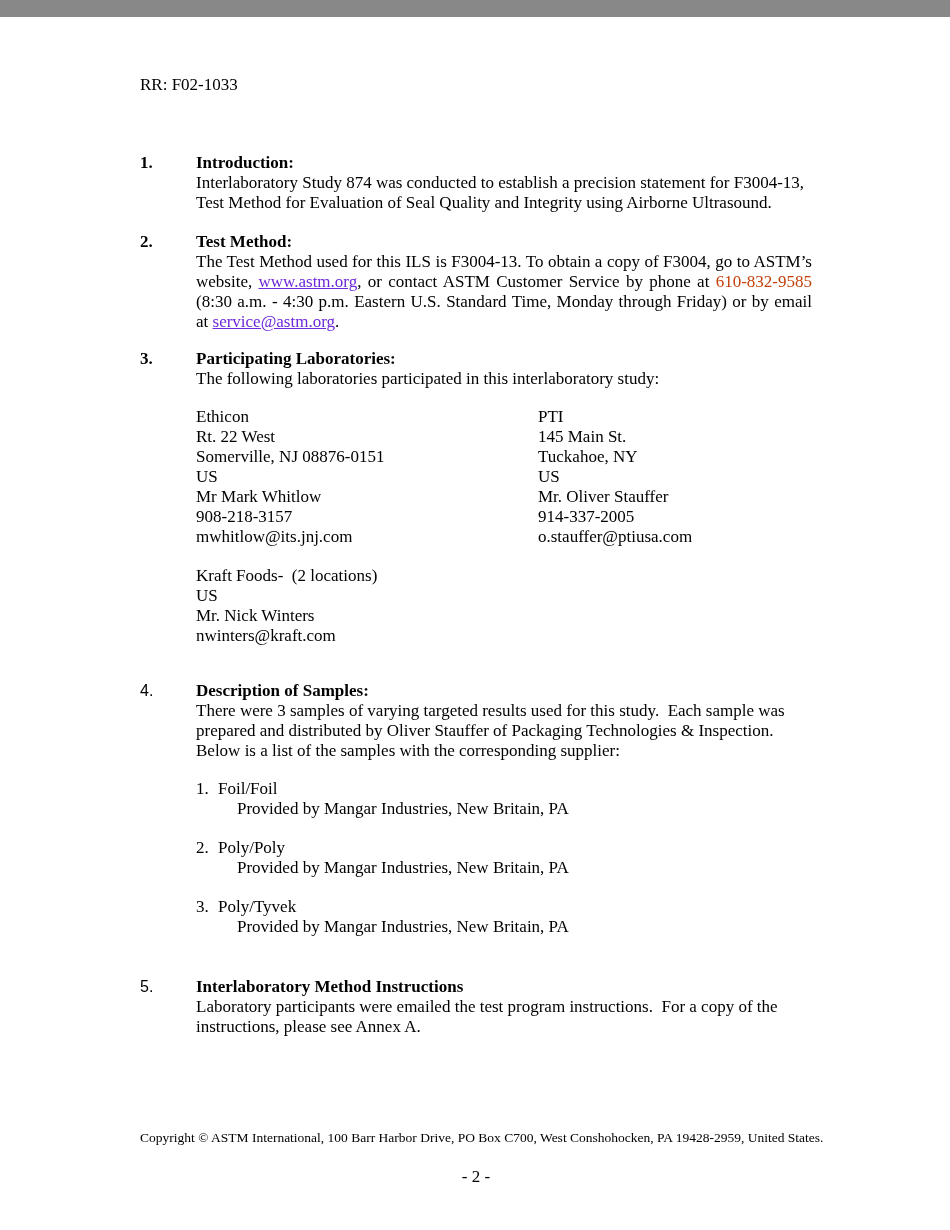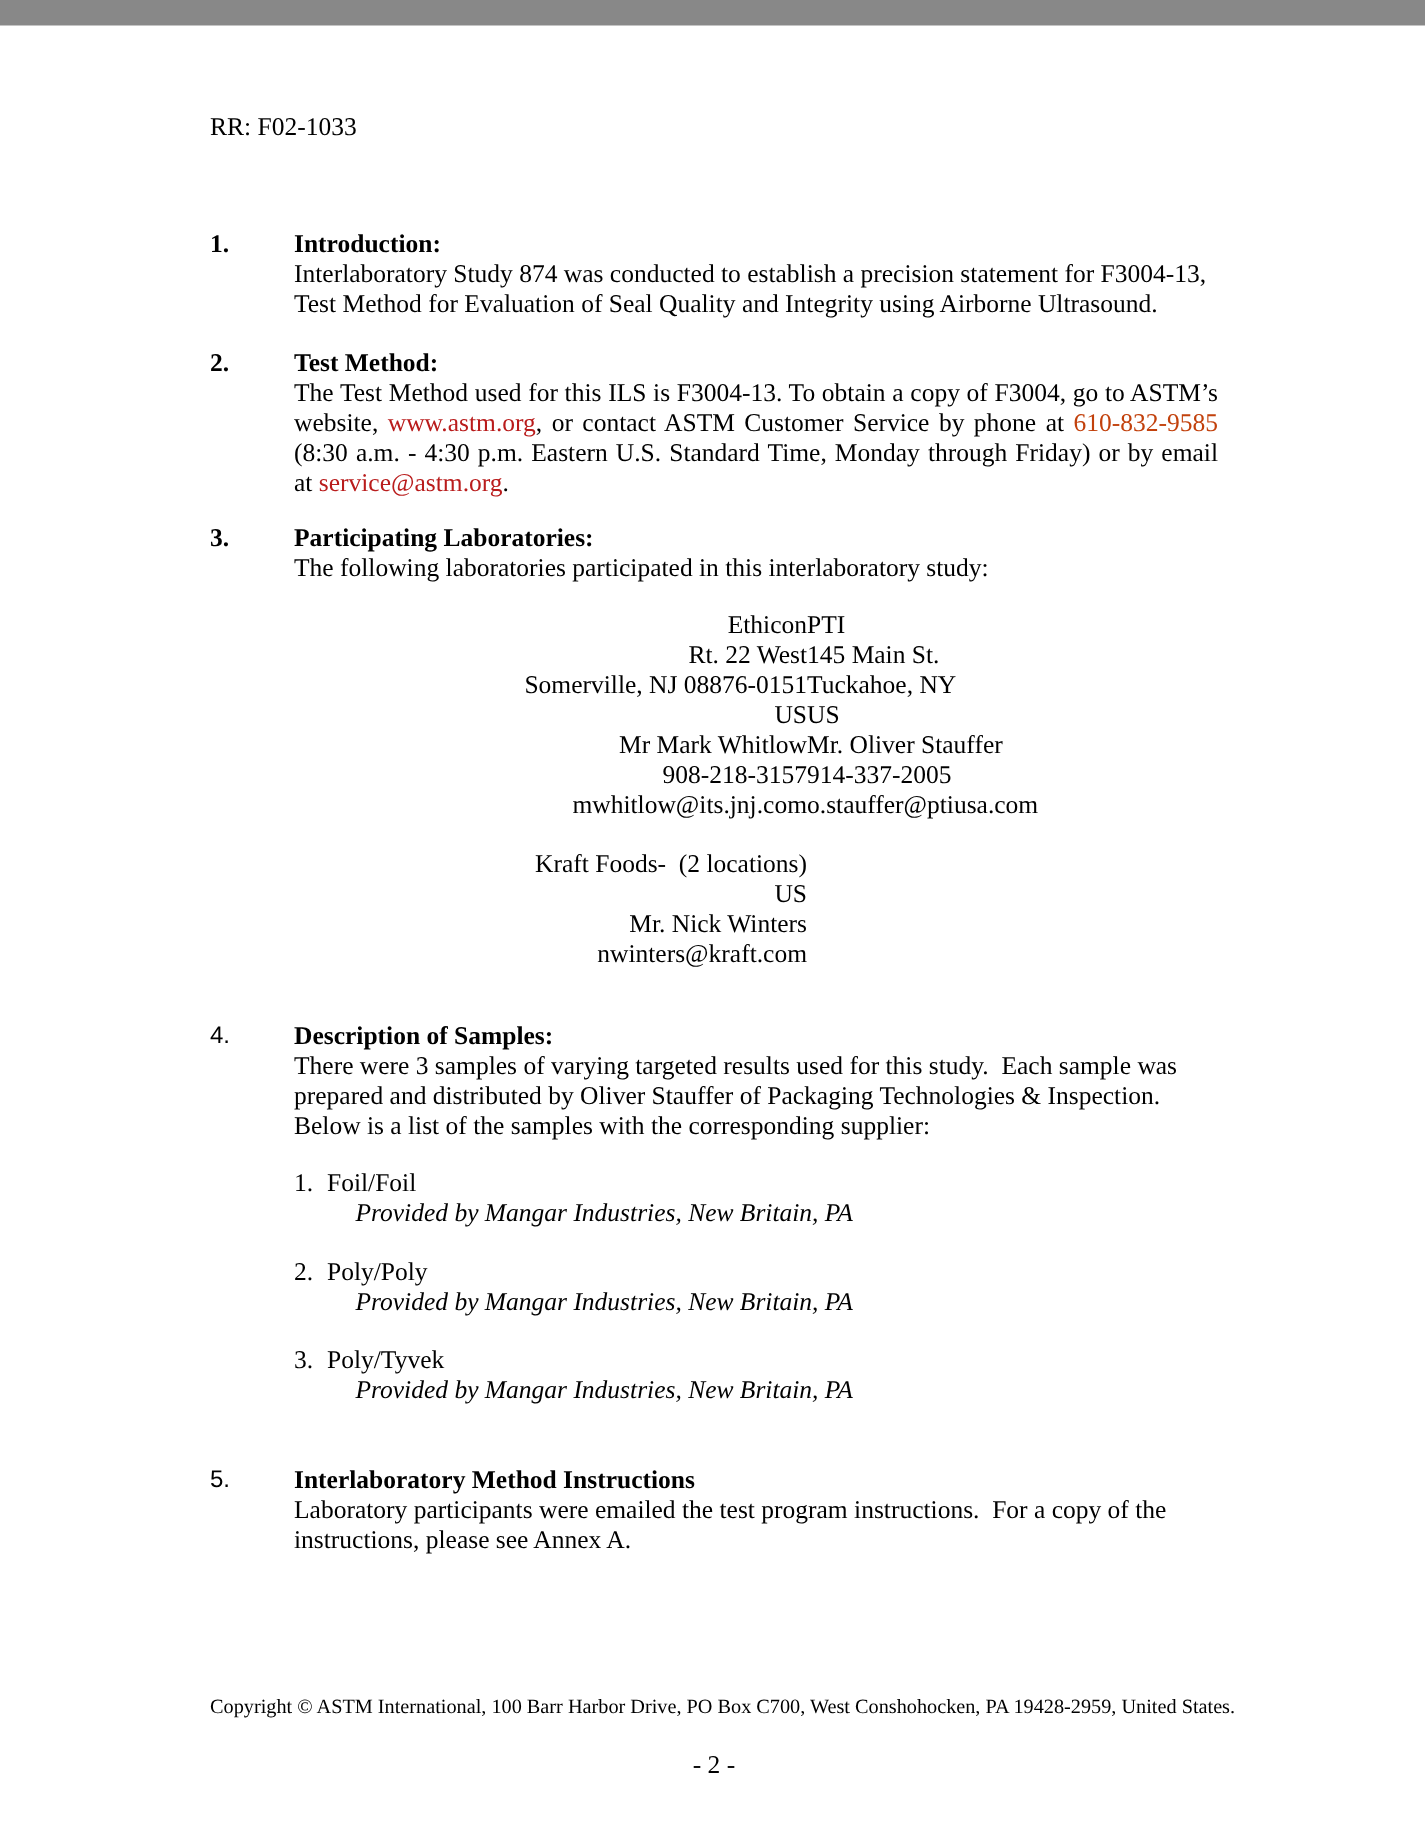--- a/index.html
+++ b/index.html
@@ -34,35 +34,36 @@
   }
   .sec-body { width: 616px; }
   .sec-title { font-weight: bold; }
   .sec-body p { margin: 0; white-space: pre-wrap; }
   .justified { text-align: justify; }
   .mb-s1 { margin-bottom: 19px; }
   .mb-s2 { margin-bottom: 17px; }
   .mb-s3 { margin-bottom: 35px; }
   .mb-s4 { margin-bottom: 40px; }
   a.doc-link {
-    color: #b91c1c;
+    color: #6d28d9;
+    text-decoration: underline;
     cursor: pointer;
   }
   .phone-red { color: #c2410c; }
   .labs { display: flex; margin-top: 18px; }
-  .lab-col-left { width: 342px; flex-shrink: 0; text-align: right; }
+  .lab-col-left { width: 342px; flex-shrink: 0; }
   .lab-col-right { flex: 1; }
   .lab-block.second { margin-top: 19px; }
   .lab-line { white-space: pre-wrap; }
   .samples { margin-top: 18px; }
   .sample { margin-bottom: 19px; }
   .sample:last-child { margin-bottom: 0; }
   .sample-head { display: flex; }
   .sample-num { width: 22px; flex-shrink: 0; }
-  .sample-supplier { padding-left: 41px; font-style: italic; }
+  .sample-supplier { padding-left: 41px; }
   .doc-footer-copyright {
     position: absolute;
     left: 140px;
     width: 672px;
     top: 1113px;
     font-size: 13.5px;
     line-height: 16px;
     text-align: left;
     white-space: nowrap;
   }

